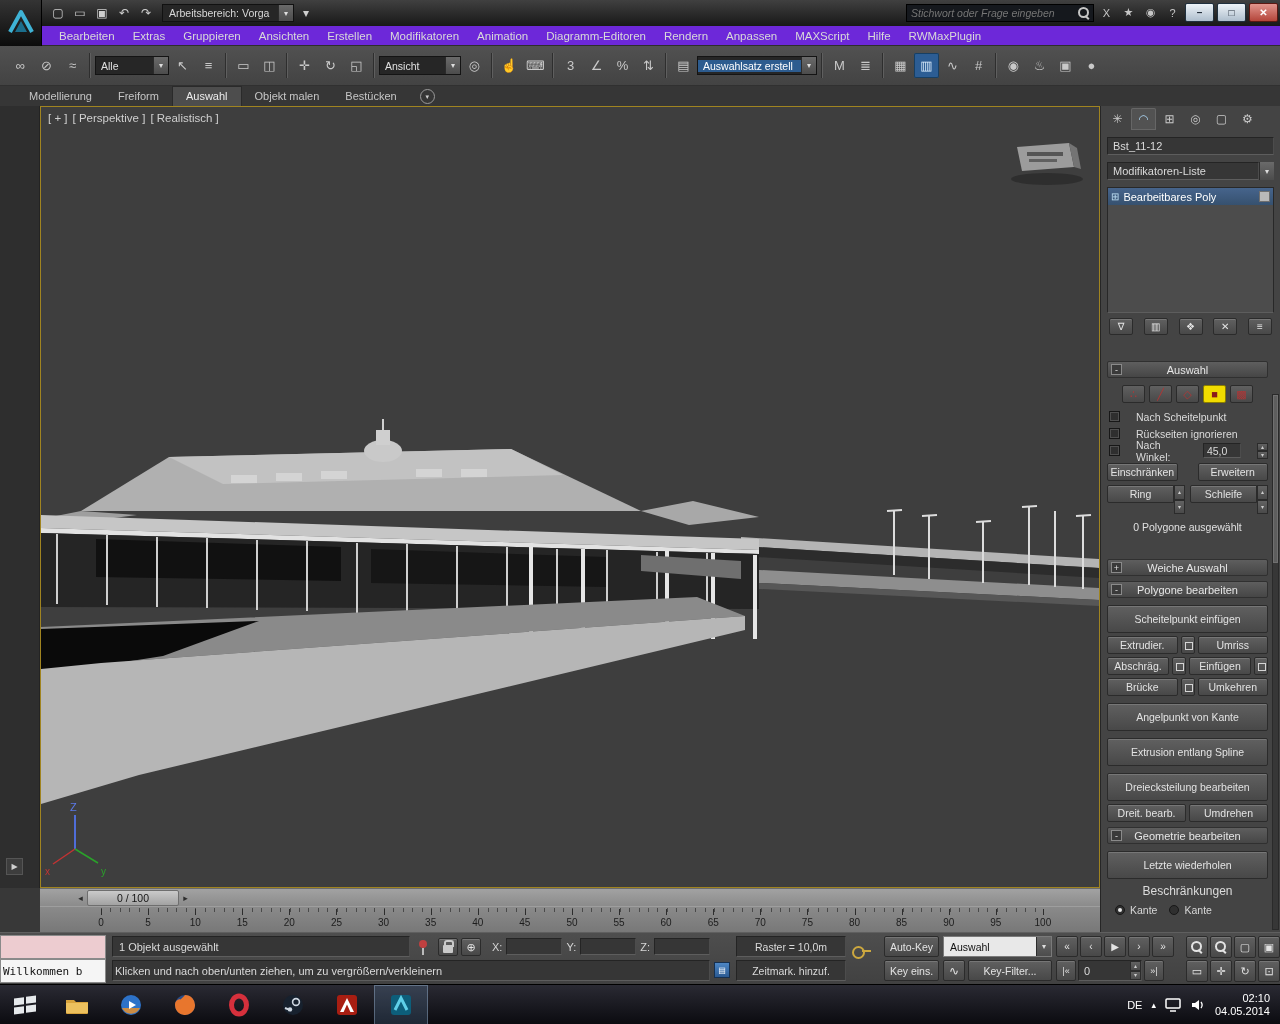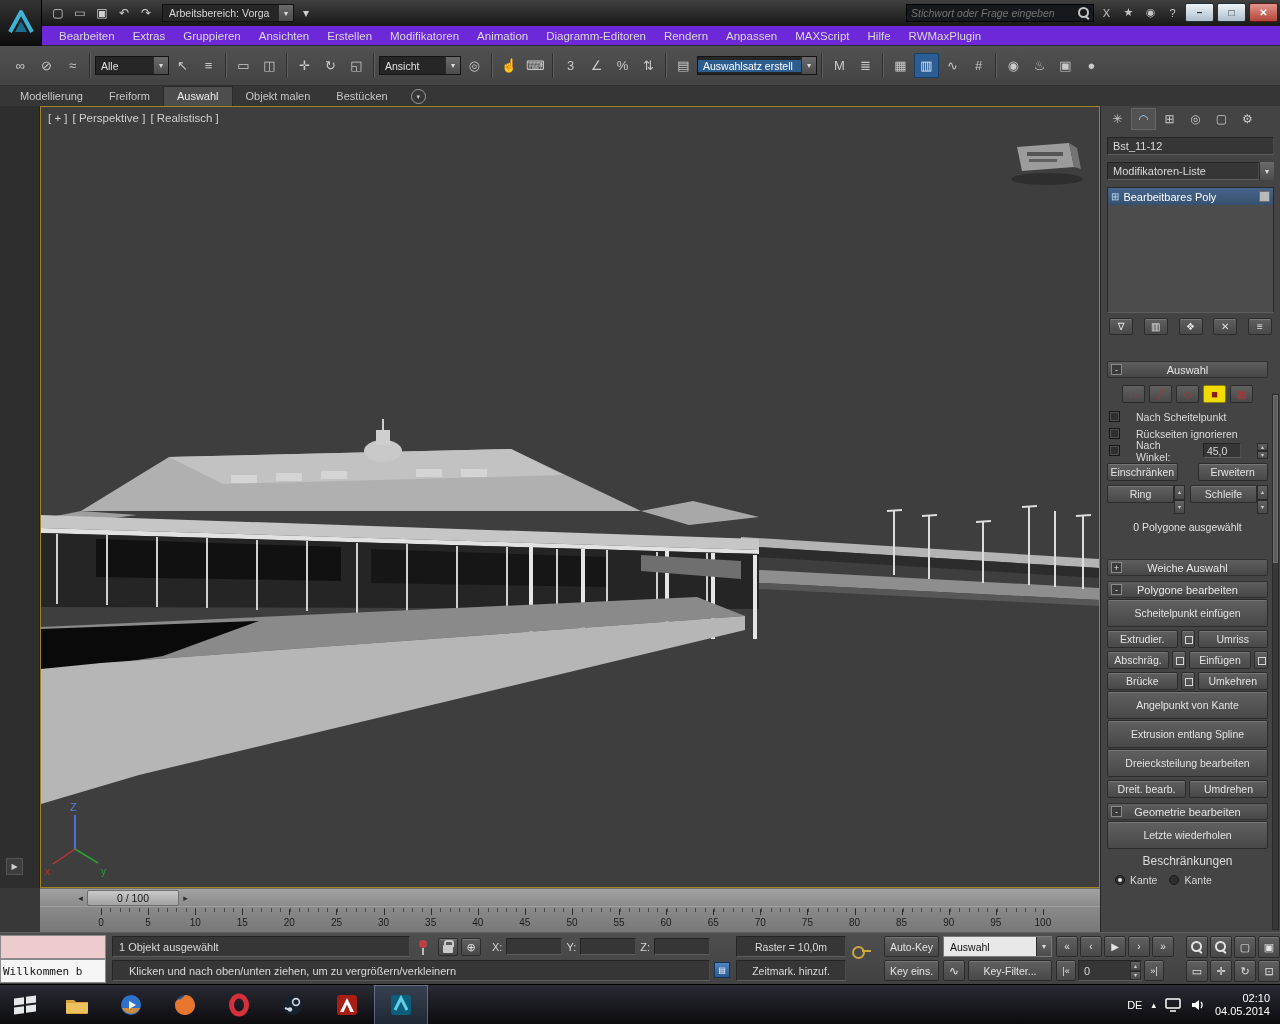--- a/index.html
+++ b/index.html
@@ -44,21 +44,21 @@
 .winbtn.close{background:linear-gradient(#e2958d,#b4453a);color:#fff;border-color:#5d1812}
 
 #menubar{position:absolute;left:0;top:26px;width:1280px;height:20px;background:#6d28d9;border-bottom:1px solid #2e2e2e;display:flex;align-items:center;padding-left:50px}
 .menu{padding:0 9px;line-height:20px;font-size:11.5px;color:#d9d9d9;white-space:nowrap}
 
 #toolbar{position:absolute;left:0;top:46px;width:1280px;height:40px;background:linear-gradient(#515151,#434343);border-bottom:1px solid #303030;display:flex;align-items:center;padding-left:8px;gap:1px;overflow:hidden}
 .dd{height:19px;display:flex;align-items:center;background:#262626;border:1px solid #141414;color:#e0e0e0;font-size:10.5px;flex:0 0 auto}
 .dd .ddlabel{padding:0 5px;white-space:nowrap;overflow:hidden;flex:1}
 .dd .hl{background:#2d5c8f;color:#fff}
 
-#ribbonbar{position:absolute;left:0;top:86px;width:1280px;height:20px;background:#363636;display:flex;align-items:flex-end;padding-left:7px}
+#ribbonbar{position:absolute;left:0;top:86px;width:1280px;height:20px;background:#363636;display:flex;align-items:flex-end;padding-left:16px}
 .rtab{padding:0 13px;line-height:19px;font-size:11px;color:#c6c6c6;white-space:nowrap}
 .rtab.active{background:#4d4d4d;color:#ececec;border:1px solid #2a2a2a;border-bottom:none}
 #ribboncircle{width:15px;height:15px;border:1px solid #9a9a9a;border-radius:50%;margin:0 0 2px 10px;display:flex;align-items:center;justify-content:center;font-size:7px;color:#cfcfcf}
 
 #main{position:absolute;left:0;top:106px;width:1280px;height:826px;background:#383838}
 #leftstrip{position:absolute;left:0;top:0;width:40px;height:782px;background:#2e2e2e;border-right:1px solid #232323}
 #stripbtn{position:absolute;left:6px;top:752px;width:17px;height:17px;background:#3d3d3d;border:1px solid #555;color:#cfcfcf;font-size:8px;display:flex;align-items:center;justify-content:center}
 #viewport{position:absolute;left:40px;top:0;width:1060px;height:782px;border:1px solid #a08420;background:#3e3e3e;overflow:hidden}
 #viewport svg{position:absolute;left:0;top:0;width:100%;height:100%}
 #vplabel{position:absolute;left:7px;top:5px;display:flex;gap:5px;color:#cfcfcf;font-size:11.5px;z-index:2}
@@ -102,29 +102,29 @@
 .ringpair .btn{flex:1;height:18px;font-size:10.5px;border-radius:2px 0 0 2px}
 .grp{border:1px solid #5f5f5f;border-radius:3px;margin:11px 1px 4px;padding:6px 6px 5px;position:relative}
 .grp .gt{position:absolute;top:-7px;left:7px;background:#444;padding:0 3px;font-size:10.5px;color:#dadada}
 .radiorow{display:flex;align-items:center;gap:5px;height:15px;font-size:10.5px}
 .cstat{text-align:center;font-size:10.5px;color:#e0e0e0;margin:7px 0 26px}
 .prow{display:flex;gap:3px;margin-top:3px}
 .prow .btn{height:18px;font-size:10.5px}
 .prow .grow{flex:1}
 .sqbtn{width:14px;height:18px;flex:0 0 auto;position:relative}
 .sqbtn::after{content:"";position:absolute;left:3px;top:5px;width:6px;height:6px;border:1px solid #d5d5d5}
-.fullbtn{height:28px;font-size:10.5px;margin-top:1px}
+.fullbtn{height:28px;font-size:10.5px;margin-top:7px}
 .clabel{text-align:center;font-size:12px;color:#dcdcdc;margin-top:5px}
 .georadios{display:flex;gap:12px;padding-left:8px;margin-top:4px}
 
 #status{position:absolute;left:0;top:932px;width:1280px;height:52px;background:linear-gradient(#4e4e4e,#414141);border-top:1px solid #5f5f5f}
 #pinkbox{position:absolute;left:0;top:2px;width:106px;height:24px;background:#edccd0;border:1px solid #8a8a8a}
 #listener{position:absolute;left:0;top:26px;width:106px;height:24px;background:#f5f5f5;border:1px solid #8a8a8a;color:#111;font-family:"DejaVu Sans Mono",monospace;font-size:11px;display:flex;align-items:center;padding-left:2px;overflow:hidden}
 #selfield{position:absolute;left:112px;top:3px;width:298px;height:21px;display:flex;align-items:center;padding-left:6px;font-size:11px}
-#promptfield{position:absolute;left:112px;top:27px;width:598px;height:21px;display:flex;align-items:center;padding-left:16px;font-size:11px}
+#promptfield{position:absolute;left:112px;top:27px;width:598px;height:21px;display:flex;align-items:center;padding-left:2px;font-size:11px}
 #xyz{position:absolute;left:492px;top:5px;display:flex;align-items:center;gap:4px}
 .axlabel{font-size:11px;color:#d6d6d6}
 .axfield{width:56px;height:17px;display:inline-block}
 #raster{position:absolute;left:736px;top:3px;width:110px;height:21px;display:flex;align-items:center;justify-content:center;font-size:10.5px}
 #ttagicon{position:absolute;left:714px;top:29px;width:16px;height:16px;background:linear-gradient(#4d86c4,#2b5a92);border:1px solid #16304f;display:flex;align-items:center;justify-content:center;color:#fff;font-size:8px}
 #ttagfield{position:absolute;left:736px;top:27px;width:110px;height:21px;display:flex;align-items:center;justify-content:center;font-size:10.5px}
 #statuskey{position:absolute;left:852px;top:12px}
 #autokey{position:absolute;left:884px;top:3px;width:55px;height:21px;font-size:10.5px}
 #seldd{position:absolute;left:943px;top:3px;width:109px;height:21px;display:flex;align-items:center;background:#e8e8e8;border:1px solid #7a7a7a;color:#111;font-size:10.5px}
 #seldd .ddlabel{flex:1;padding-left:6px}

